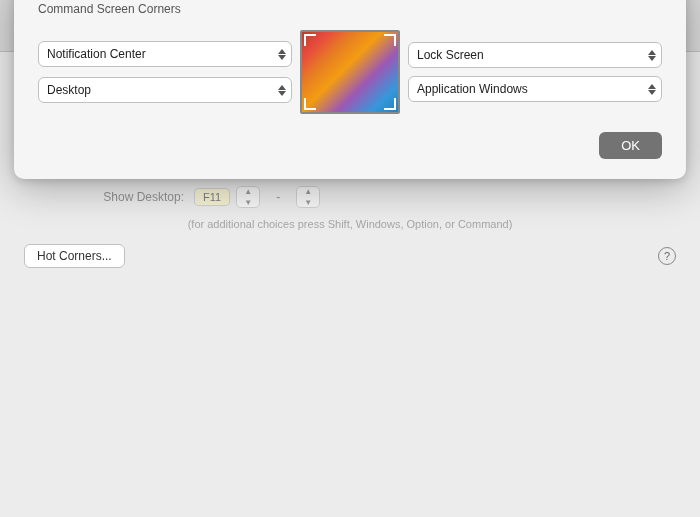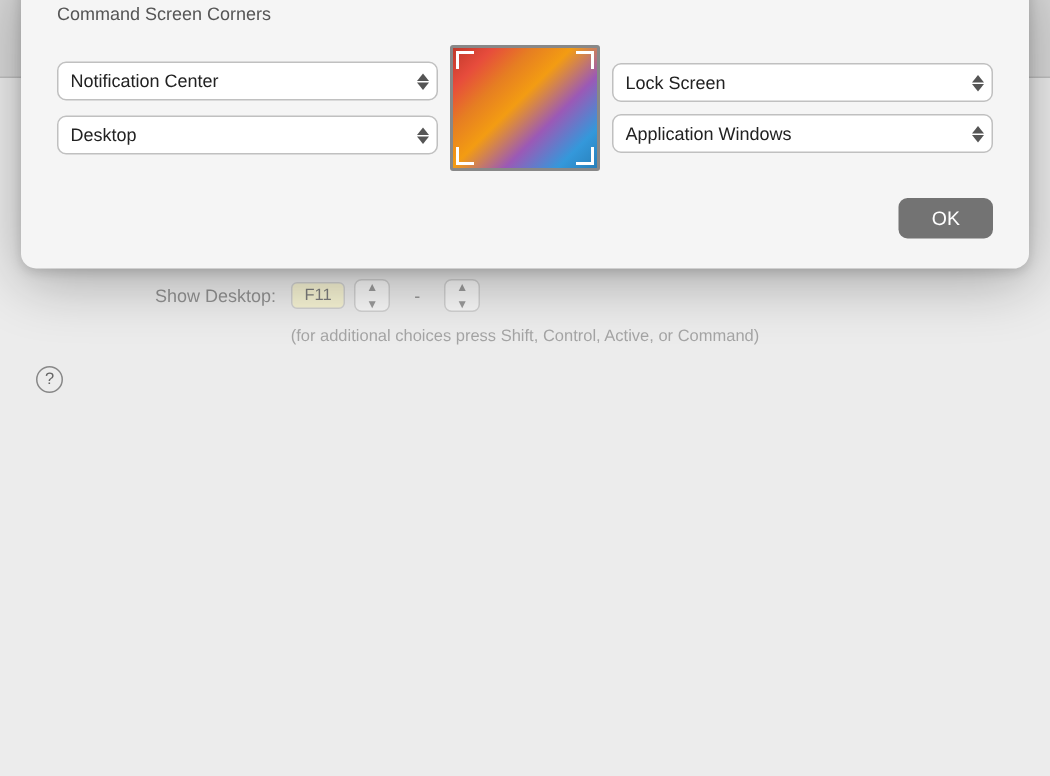--- a/index.html
+++ b/index.html
@@ -406,23 +406,24 @@
         </div>
         <span style="margin: 0 10px; color:#555;">-</span>
         <div class="stepper-box">
           <span class="stepper-up">▲</span>
           <span class="stepper-down">▼</span>
         </div>
       </div>
     </div>
   </div>
 
-  <div class="hint-text" style="opacity:0.6;">(for additional choices press Shift, Control, Active, or Command)</div>
+  <div class="hint-text" style="opacity:0.6;">(for additional choices press Shift, Windows, Option, or Command)</div>
 
   <div class="bottom-buttons-row">
+    <button class="hot-corners-btn">Hot Corners...</button>
     <div class="question-mark">?</div>
   </div>
 
   <div class="dialog" style="top: -70px;">
     <div class="dialog-section-label">Command Screen Corners</div>
 
     <div class="corners-container">
 
       <div class="corners-left">
 

